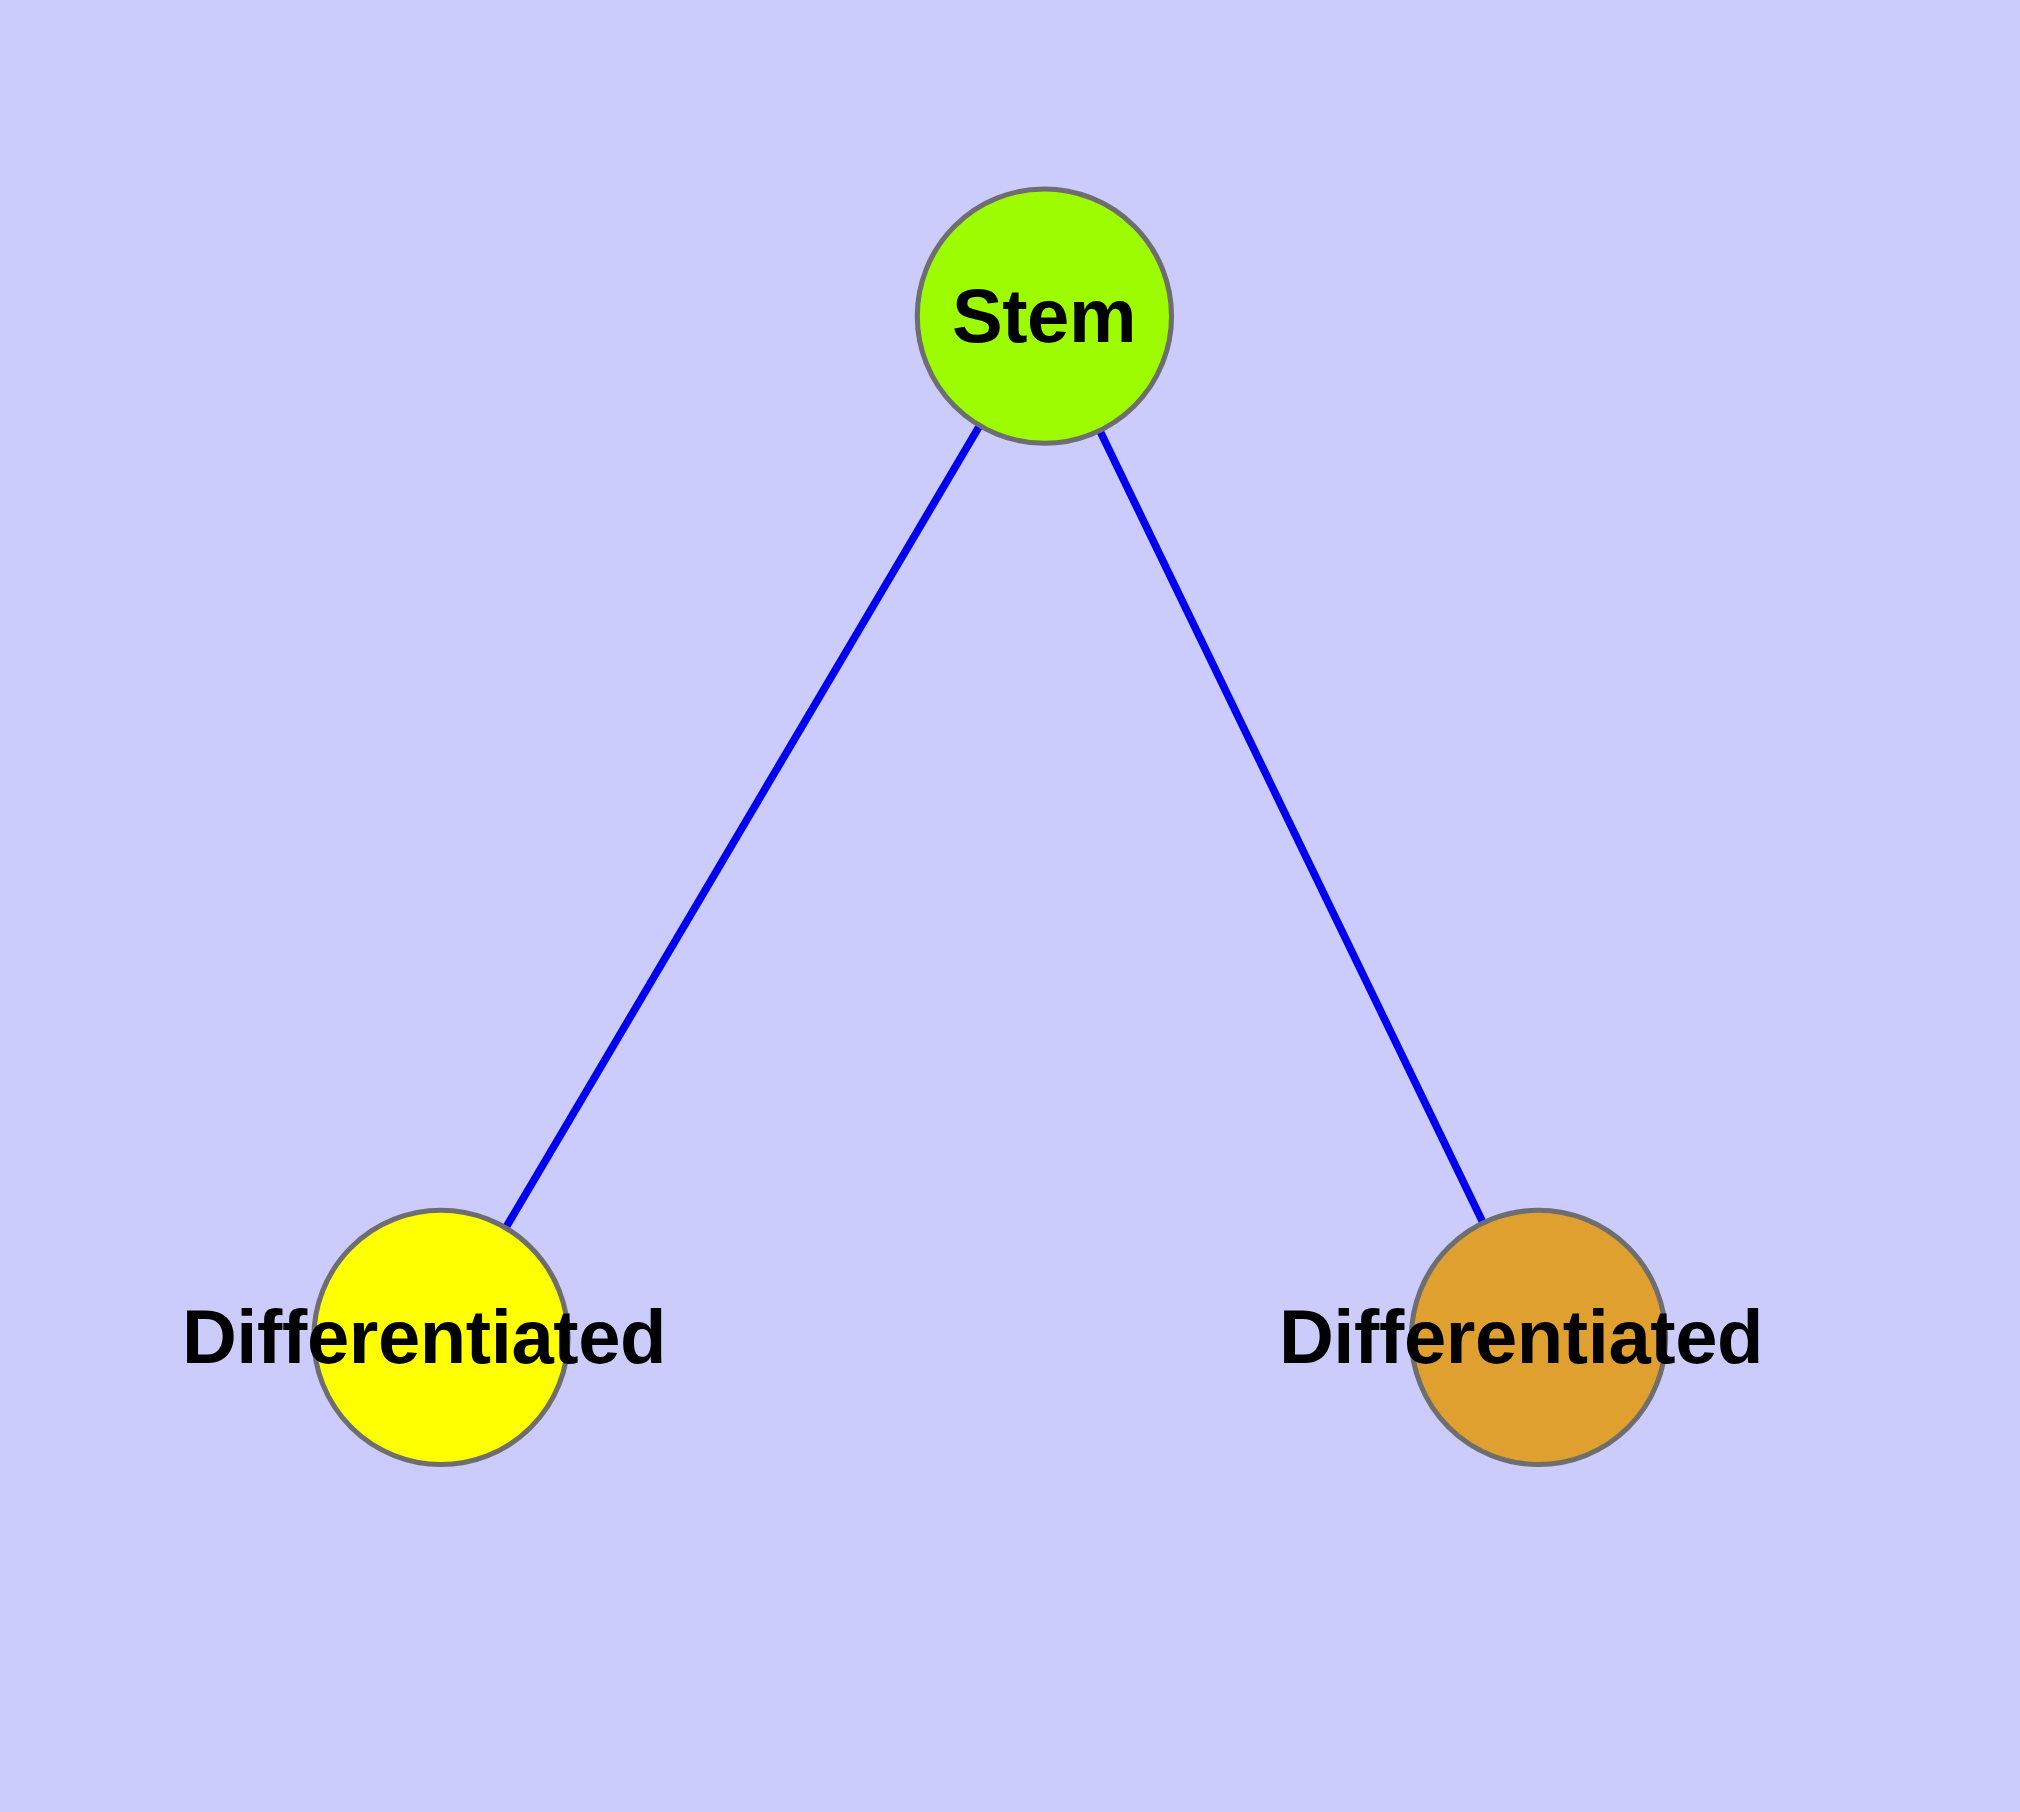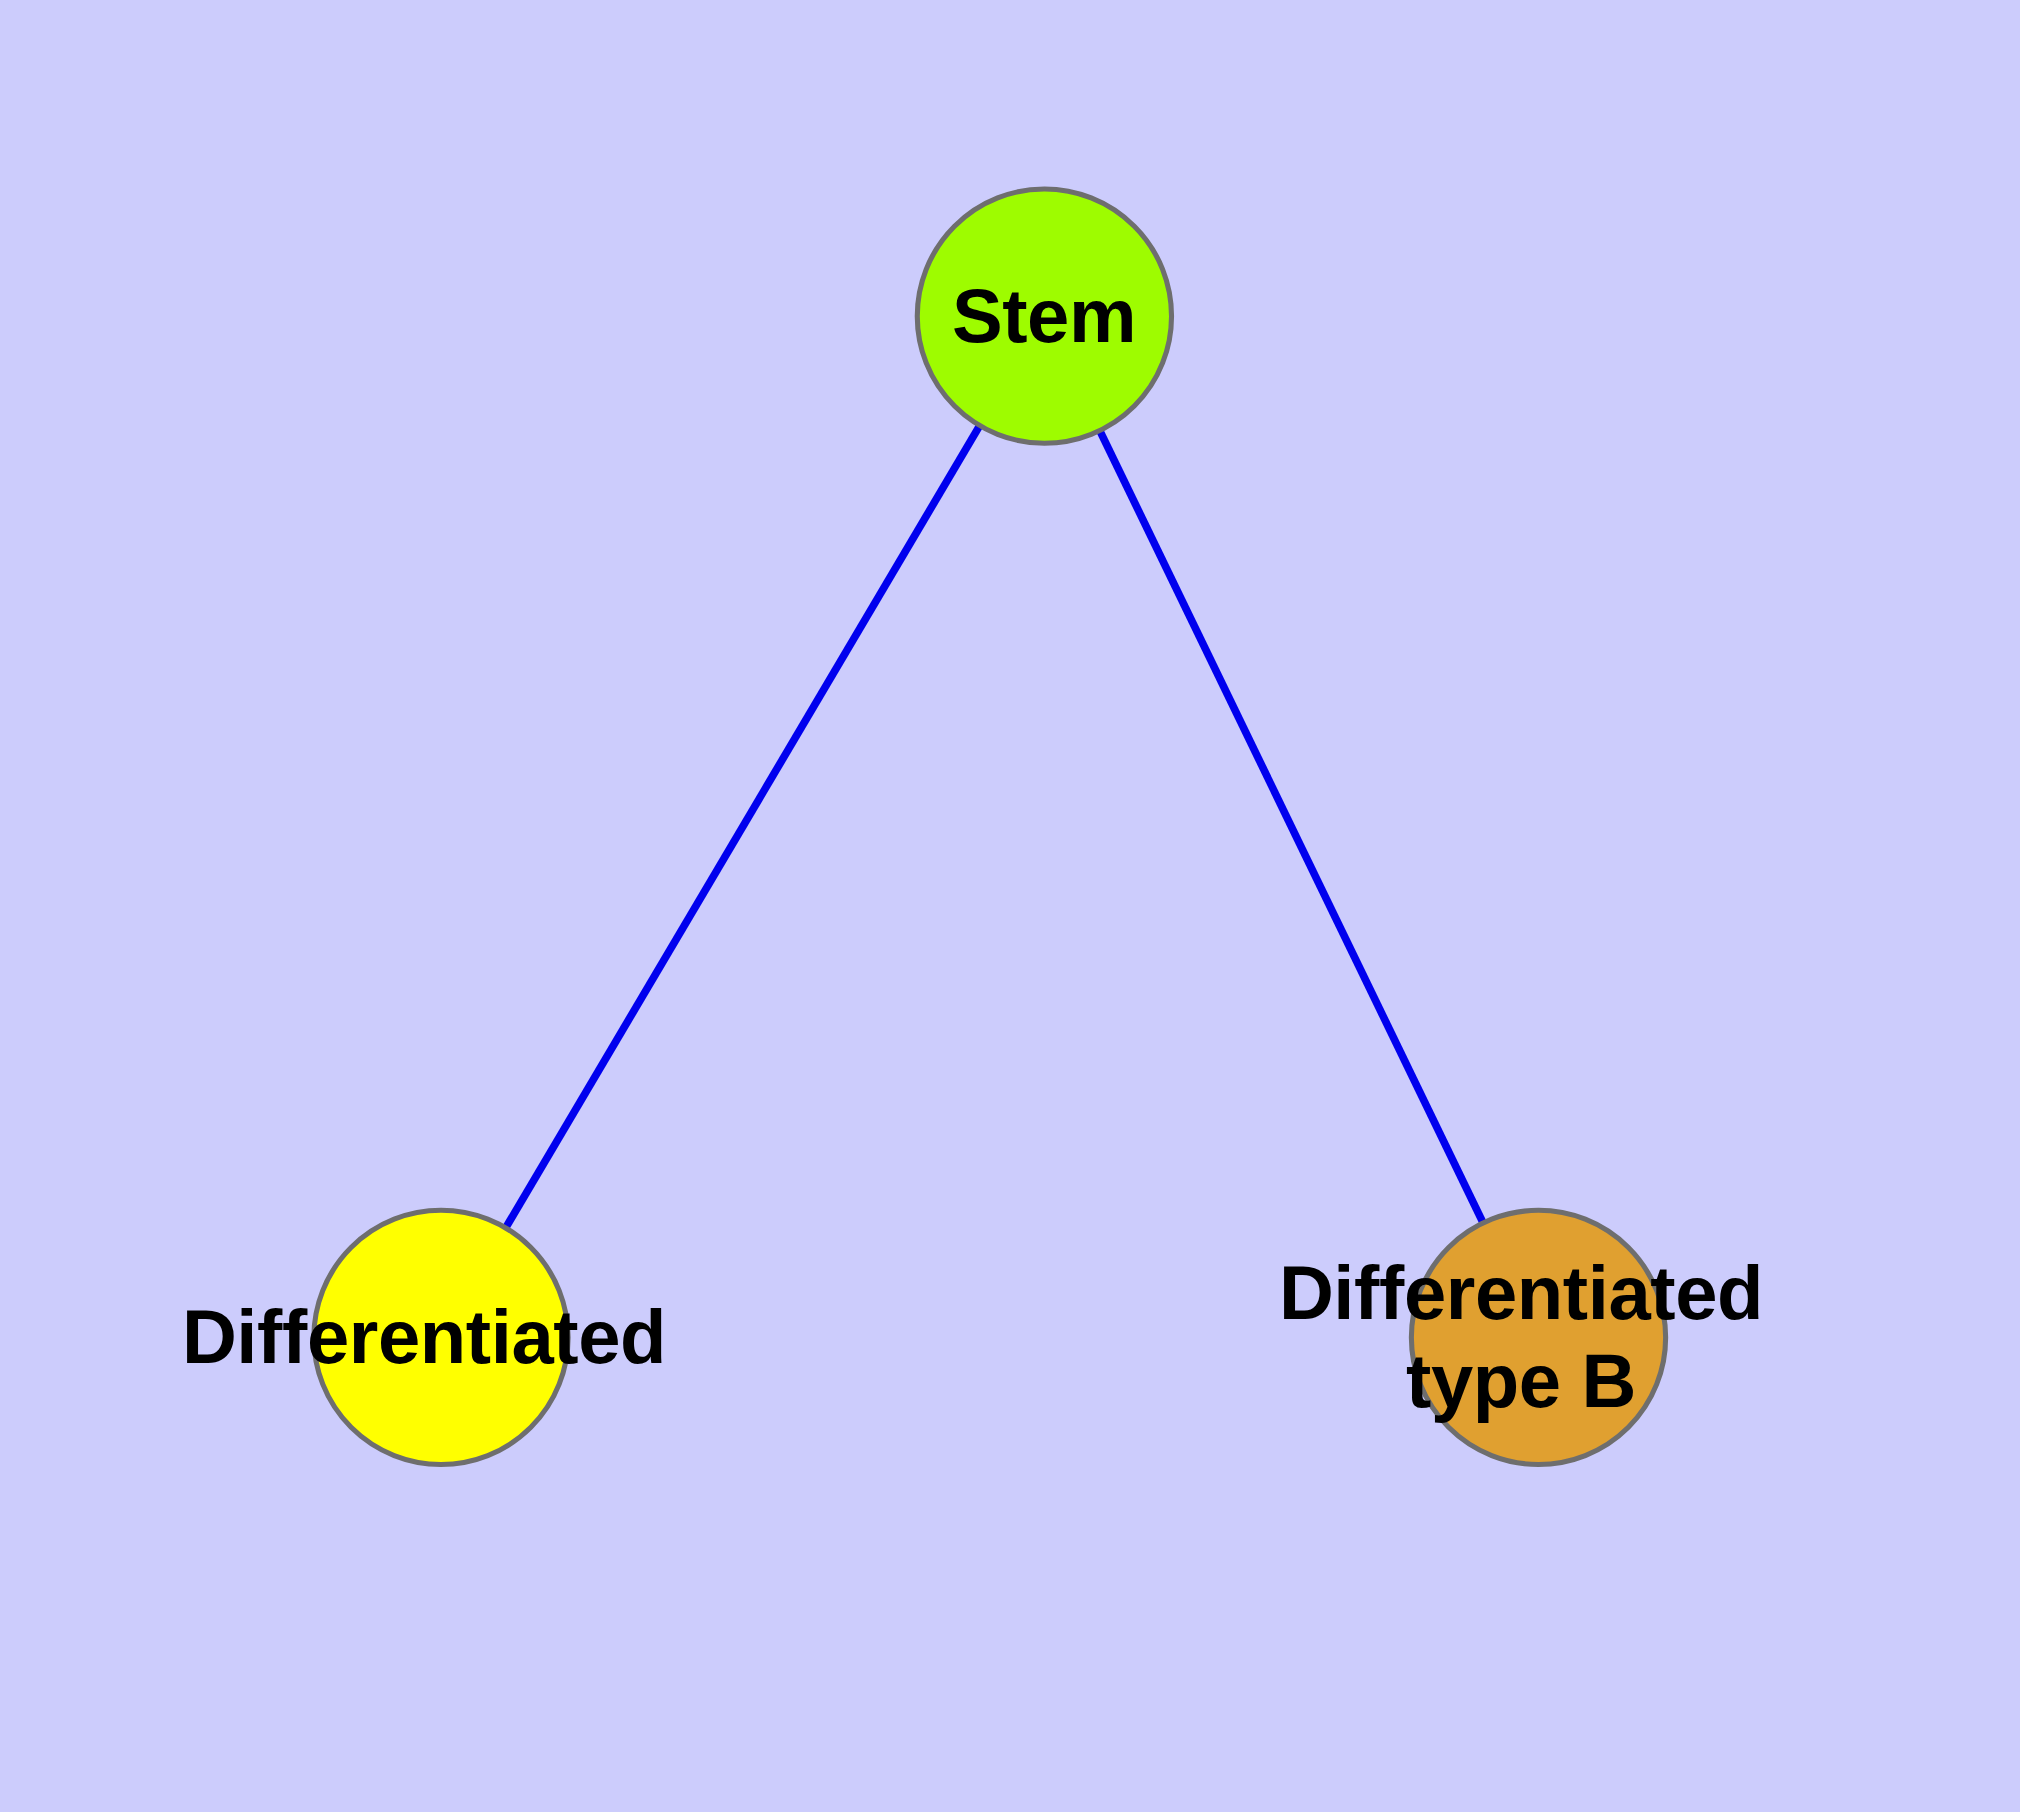--- a/index.html
+++ b/index.html
@@ -60,17 +60,17 @@
     <g id="nodes-layer">
         <circle class="node-circle" cx="1232" cy="373" r="150" fill="#9efc00" stroke="#6e6e6e" stroke-width="6"></circle>
         <circle class="node-circle" cx="520" cy="1578" r="150" fill="#ffff00" stroke="#6e6e6e" stroke-width="6"></circle>
         <circle class="node-circle" cx="1815" cy="1578" r="150" fill="#e0a030" stroke="#6e6e6e" stroke-width="6"></circle>
       </g>
   </svg>
 
   <div id="labels-layer">
       <div class="node-label" style="left: 1044px; top: 316px; color: rgb(0, 0, 0); font-size: 76px;"><div>Stem</div></div>
       <div class="node-label" style="left: 424px; top: 1337px; color: rgb(0, 0, 0); font-size: 76px;"><div>Differentiated</div></div>
-      <div class="node-label" style="left: 1521px; top: 1337px; color: rgb(0, 0, 0); font-size: 76px;"><div>Differentiated</div><div>type B</div></div>
+      <div class="node-label" style="left: 1521px; top: 1337px; color: rgb(0, 0, 0); font-size: 76px;"><div>Differentiated</div></div>
     </div>
 
 </div>
 
 
 </body></html>

